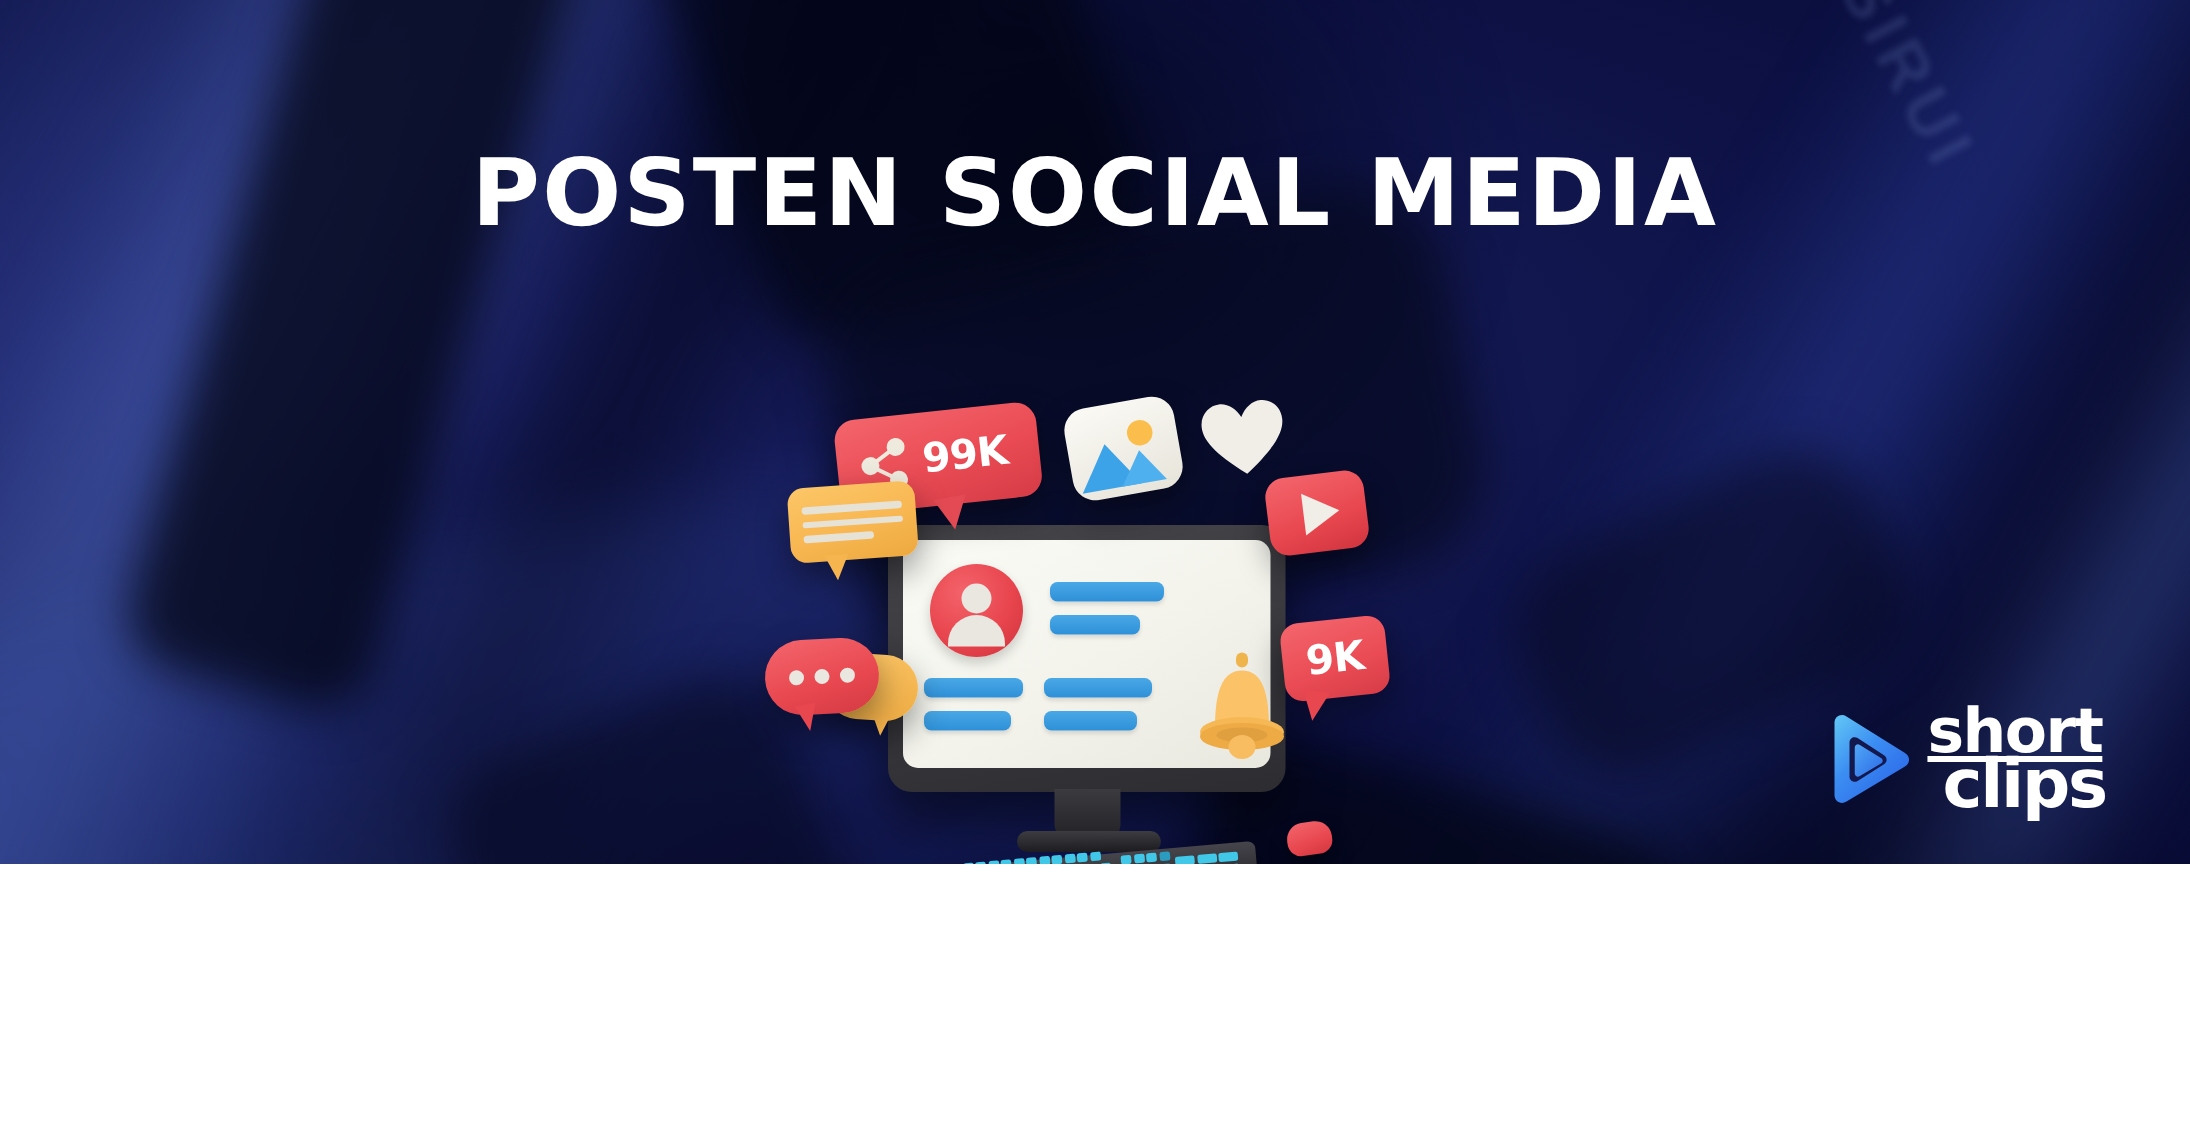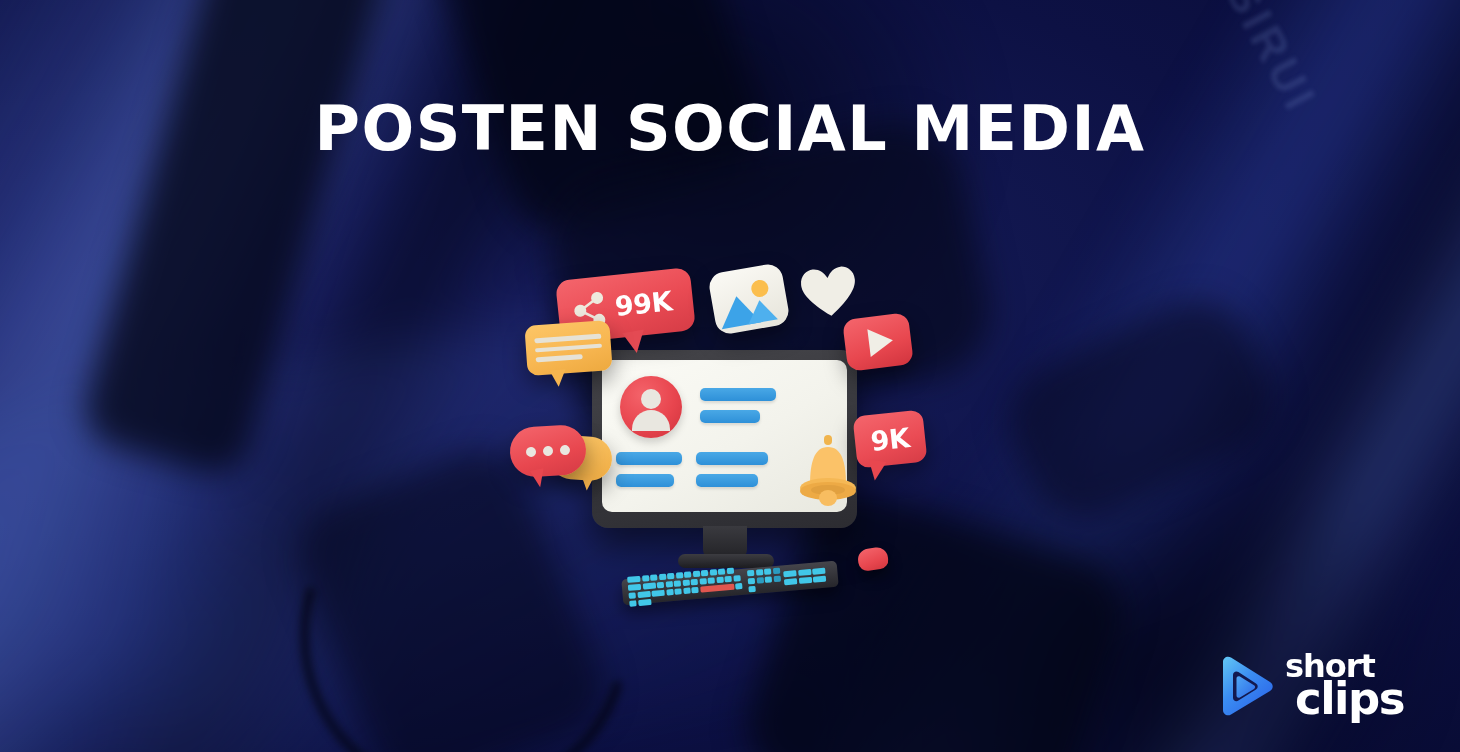--- a/index.html
+++ b/index.html
@@ -2,21 +2,21 @@
 <html><head>
 <meta charset="utf-8">
 <title>Posten Social Media</title>
 <style>
   * { margin:0; padding:0; box-sizing:border-box; }
   html, body {
     width:1460px; height:752px; overflow:hidden;
     font-family:"Liberation Sans", sans-serif;
   }
   #stage {
-    position:relative; width:1460px; height:752px;
+    position:relative; width:1460px; height:576px;
     background:#0c0f3d; overflow:hidden;
   }
 
   
   .bg-layer { position:absolute; inset:0; }
   .bg-base {
     background:
       radial-gradient(120% 90% at 18% 42%, #1b2066 0%, #141a55 34%, #0d1144 62%, #080b33 100%);
   }
   .bg-bands { filter:blur(26px); opacity:.95; }
@@ -250,21 +250,21 @@
   .bell { left:298px; top:175px; width:60px; height:76px; }
 
   
   #logo {
     position:absolute; right:56px; bottom:34px;
     display:flex; align-items:center; gap:10px;
   }
   .logo-mark { width:60px; height:62px; flex:0 0 auto; }
   .logo-text { display:flex; flex-direction:column; line-height:.84;
     font-family:"DejaVu Sans", sans-serif; font-weight:800; color:#ffffff; }
-  .logo-top { font-size:32px; letter-spacing:-1px; }
+  .logo-top { font-size:41px; letter-spacing:-1px;text-decoration:underline; }
   .logo-bottom { font-size:45px; letter-spacing:-1.5px; margin-left:10px; }
 </style>
 </head>
 <body>
 
 <div id="stage">
 
   <div class="bg-layer bg-base"></div>
   <div class="bg-layer bg-bands">
     <div class="band b1"></div>

